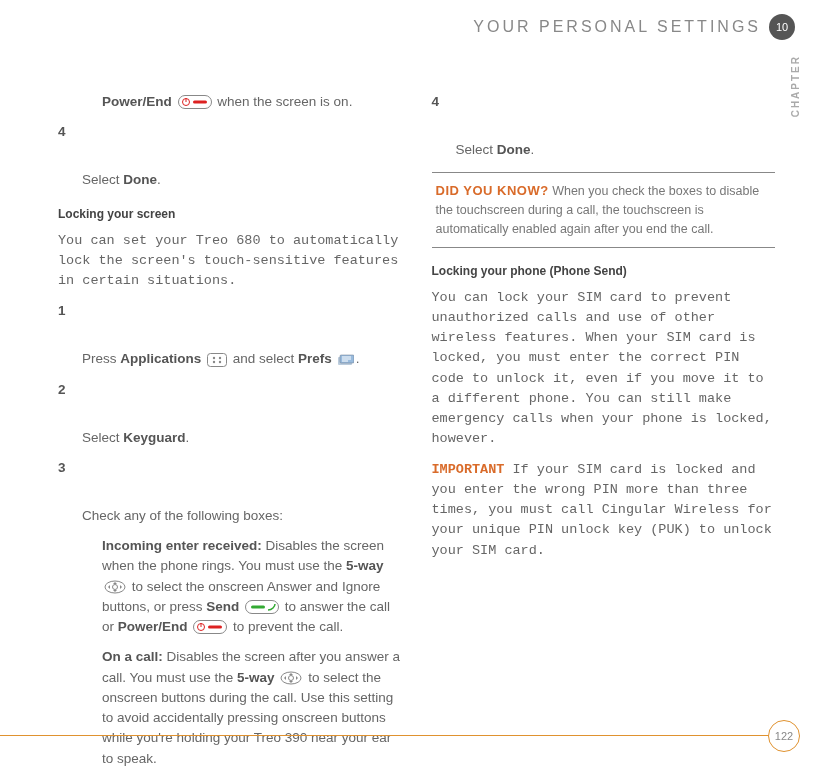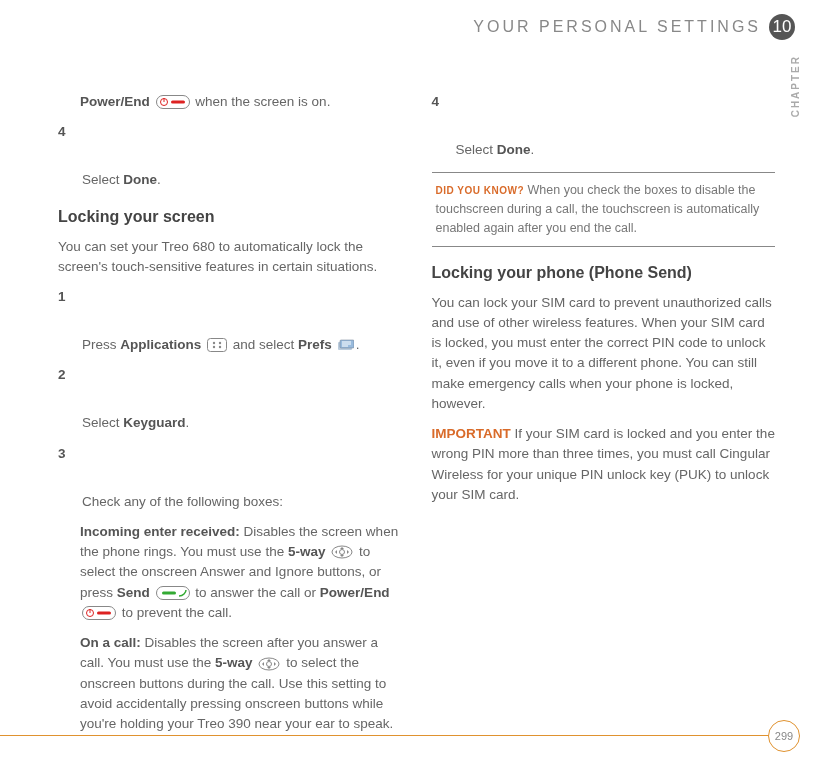--- a/index.html
+++ b/index.html
@@ -28,21 +28,21 @@
     }
     .chapter-badge {
       width: 26px;
       height: 26px;
       border-radius: 50%;
       background: #555;
       color: #fff;
       display: flex;
       align-items: center;
       justify-content: center;
-      font-size: 17px;
+      font-size: 11px;
     }
     .chapter-label {
       position: absolute;
       top: 55px;
       right: 22px;
       writing-mode: vertical-rl;
       transform: rotate(180deg);
       font-size: 10px;
       letter-spacing: 2px;
       color: #aaa;
@@ -64,39 +64,39 @@
       display: flex;
       gap: 12px;
       margin-bottom: 10px;
     }
     .step-num {
       font-weight: bold;
       color: #555;
       min-width: 12px;
     }
     .step-body { flex: 1; margin-top: 48px; }
-    .indent { margin-left: 22px; margin-bottom: 10px; }
+    .indent { margin-left: 44px; margin-bottom: 10px; }
     .heading {
       font-weight: bold;
       color: #444;
       margin: 14px 0 8px 0;
-      font-size: 16px;
-    }
-    .para { margin-bottom: 10px; }
+      font-size: 12px;
+    }
+    .para { margin-bottom: 10px; font-family: Liberation Mono, monospace; }
     b { color: #555; font-weight: bold; }
     .important { color: #d96b2a; font-weight: bold; }
     .box {
       border-top: 1px solid #888;
       border-bottom: 1px solid #888;
       padding: 8px 4px;
       margin: 12px 0;
       font-size: 12.5px;
       color: #777;
     }
-    .box-label { color: #d96b2a; font-weight: bold; font-size: 10px; letter-spacing: 0.5px; }
+    .box-label { color: #d96b2a; font-weight: bold; font-size: 13px; letter-spacing: 0.5px; }
     .icon {
       display: inline-flex;
       vertical-align: middle;
       margin: 0 2px;
     }
     .footer-line {
       position: absolute;
       left: 0;
       right: 48px;
       bottom: 46px;
@@ -244,13 +244,13 @@
     <div class="para">You can lock your SIM card to prevent unauthorized calls and use of other wireless features. When your SIM card is locked, you must enter the correct PIN code to unlock it, even if you move it to a different phone. You can still make emergency calls when your phone is locked, however.</div>
 
     <div class="para">
       <span class="important">IMPORTANT</span><span> If your SIM card is locked and you enter the wrong PIN more than three times, you must call Cingular Wireless for your unique PIN unlock key (PUK) to unlock your SIM card.</span>
     </div>
 
   </div>
 </div>
 
 <div class="footer-line"></div>
-<div class="page-badge">299</div>
+<div class="page-badge">122</div>
 
 </body></html>

